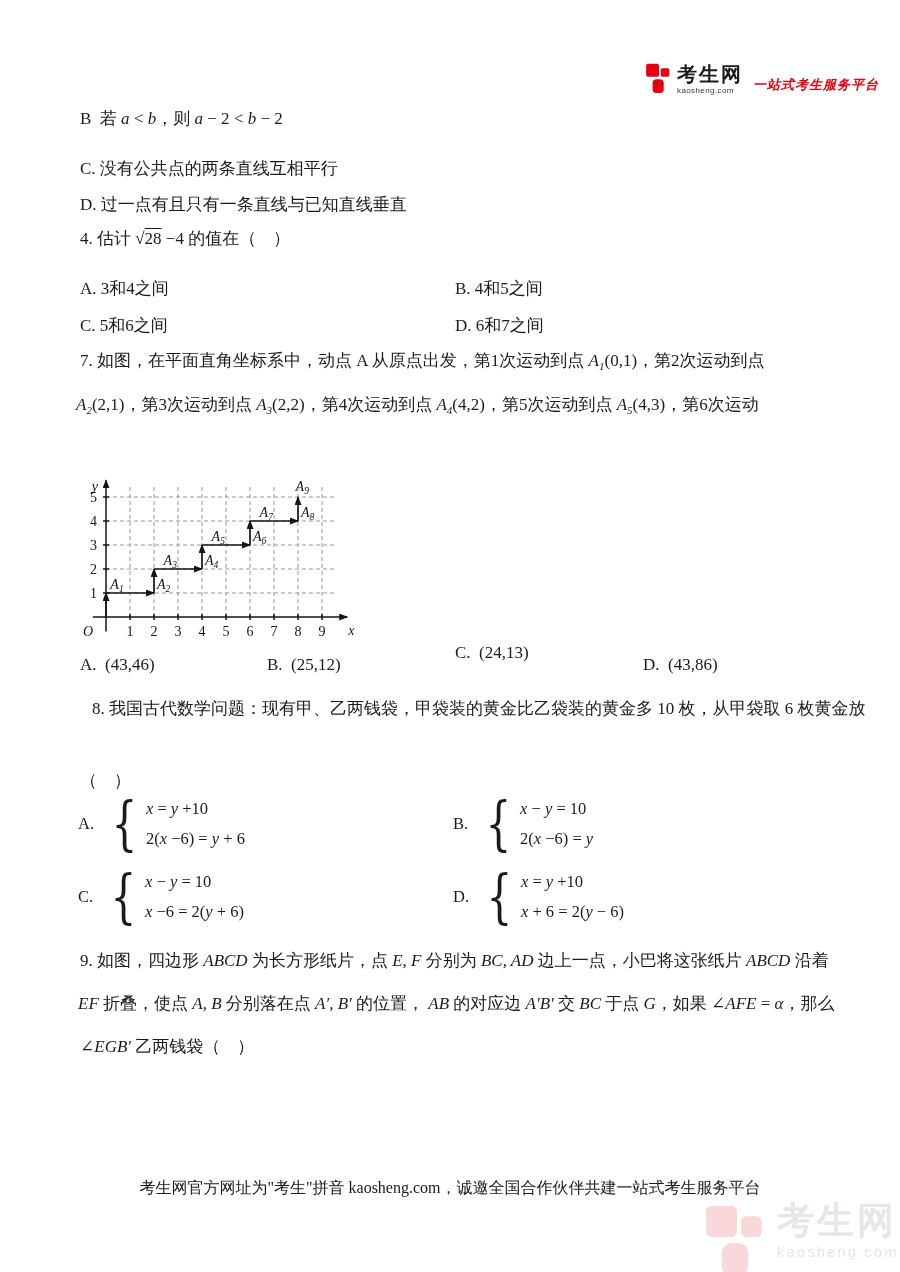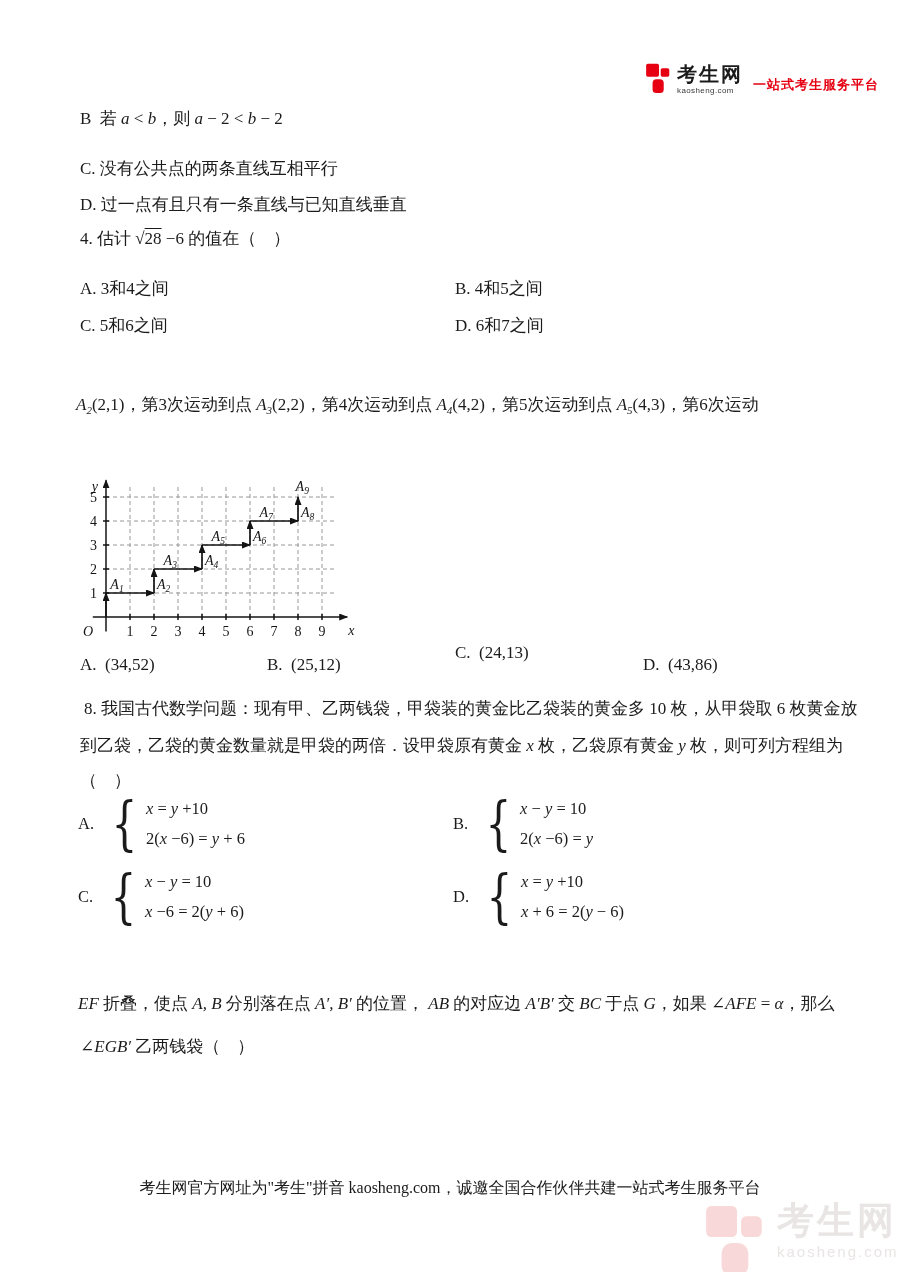--- a/index.html
+++ b/index.html
@@ -20,21 +20,21 @@
   .tline{position:absolute;font-size:17px;white-space:pre;line-height:1.25;}
   .math{font-style:italic;font-family:"Liberation Serif","DejaVu Serif",serif;}
   .sub{font-size:11px;vertical-align:-4px;font-style:italic;}
   .ov{text-decoration:overline;}
   .opt{position:absolute;font-size:17px;white-space:pre;text-align:center;}
   
   .hlogo{position:absolute;left:646px;top:60px;display:flex;align-items:flex-start;}
   .hicon{width:26px;height:30px;margin-right:5px;margin-top:3px;}
   .hbrand-name{font-size:20px;font-weight:bold;color:#1a1a1a;font-family:"Liberation Sans","DejaVu Sans",sans-serif;letter-spacing:2px;line-height:1;margin-top:4px;}
   .hbrand-domain{font-size:8px;color:#3a3a3a;font-family:"Liberation Sans","DejaVu Sans",sans-serif;letter-spacing:0.4px;margin-top:2px;}
-  .htagline{color:var(--accent);font-size:13px;font-weight:bold;font-family:"Liberation Sans","DejaVu Sans",sans-serif;margin-left:10px;margin-top:16px;letter-spacing:1px;text-align:center;}
+  .htagline{color:var(--accent);font-size:13px;font-weight:bold;font-style:italic;font-family:"Liberation Sans","DejaVu Sans",sans-serif;margin-left:10px;margin-top:16px;letter-spacing:1px;text-align:center;}
   
   .fig{position:absolute;left:72px;top:477px;margin:0;}
   .grid{stroke:var(--grid);stroke-width:1;stroke-dasharray:4 3;fill:none;}
   .axis{stroke:var(--ink);stroke-width:1.5;fill:none;}
   .seg{stroke:var(--ink);stroke-width:1.7;fill:none;}
   .tick{font-family:"Liberation Serif","DejaVu Serif",serif;font-size:14px;fill:var(--ink);}
   .italic{font-style:italic;}
   .plabel{font-family:"Liberation Serif","DejaVu Serif",serif;font-style:italic;font-size:14px;fill:var(--ink);}
   .psub{font-size:9.5px;}
   
@@ -66,26 +66,27 @@
       <div class="hbrand-name">考生网</div>
       <div class="hbrand-domain">kaosheng.com</div>
     </div>
     <div class="htagline">一站式考生服务平台</div>
   </div>
 
   <div class="tline" style="left:80px;top:108px"><span>B  若 </span><span class="math">a</span><span> &lt; </span><span class="math">b</span><span>，则 </span><span class="math">a</span><span> − 2 &lt; </span><span class="math">b</span><span> − 2</span></div>
   <div class="tline" style="left:80px;top:194px"><span>D. 过一点有且只有一条直线与已知直线垂直</span></div>
   <div class="tline" style="left:80px;top:158px"><span>C. 没有公共点的两条直线互相平行</span></div>
 
-  <div class="tline" style="left:80px;top:228px"><span>4. 估计 </span><span>√</span><span class="ov">28</span><span> −6 的值在（　）</span></div>
+  <div class="tline" style="left:80px;top:228px"><span>4. 估计 </span><span>√</span><span class="ov">28</span><span> −4 的值在（　）</span></div>
   <span class="opt" style="left:80px;top:277px">A. 3和4之间</span>
   <span class="opt" style="left:455px;top:277px">B. 4和5之间</span>
   <span class="opt" style="left:80px;top:314px">C. 5和6之间</span>
   <span class="opt" style="left:455px;top:314px">D. 6和7之间</span>
 
+  <div class="tline" style="left:80px;top:350px"><span>7. 如图，在平面直角坐标系中，动点 A 从原点出发，第1次运动到点 </span><span class="math">A</span><span class="sub">1</span><span>(0,1)</span><span>，第2次运动到点</span></div>
   <div class="tline" style="left:76px;top:394px"><span class="math">A</span><span class="sub">2</span><span>(2,1)</span><span>，第3次运动到点 </span><span class="math">A</span><span class="sub">3</span><span>(2,2)</span><span>，第4次运动到点 </span><span class="math">A</span><span class="sub">4</span><span>(4,2)</span><span>，第5次运动到点 </span><span class="math">A</span><span class="sub">5</span><span>(4,3)</span><span>，第6次运动</span></div>
 
   <figure class="fig">
     <svg id="figsvg" width="300" height="172" viewBox="0 0 300 172" aria-hidden="true">
         <defs>
           <marker id="ah" markerWidth="10" markerHeight="8" refX="8" refY="3.5" orient="auto" markerUnits="userSpaceOnUse">
             <path d="M0,0 L9,3.5 L0,7 Z" fill="var(--ink)"></path>
           </marker>
         </defs>
         <line x1="58" y1="140" x2="58" y2="8" class="grid"></line>
@@ -149,27 +150,26 @@
         <text x="91.6" y="88.4" class="plabel"><tspan>A</tspan><tspan class="psub" dy="3">3</tspan></text>
         <text x="132.88" y="88.4" class="plabel"><tspan>A</tspan><tspan class="psub" dy="3">4</tspan></text>
         <text x="139.60000000000002" y="64.4" class="plabel"><tspan>A</tspan><tspan class="psub" dy="3">5</tspan></text>
         <text x="180.88" y="64.4" class="plabel"><tspan>A</tspan><tspan class="psub" dy="3">6</tspan></text>
         <text x="187.60000000000002" y="40.39999999999999" class="plabel"><tspan>A</tspan><tspan class="psub" dy="3">7</tspan></text>
         <text x="228.88" y="40.39999999999999" class="plabel"><tspan>A</tspan><tspan class="psub" dy="3">8</tspan></text>
         <text x="223.60000000000002" y="14" class="plabel"><tspan>A</tspan><tspan class="psub" dy="3">9</tspan></text>
       </svg>
   </figure>
 
-  <span class="opt" style="left:80px;top:655px">A.  (34,52)</span>
+  <span class="opt" style="left:80px;top:655px">A.  (43,46)</span>
   <span class="opt" style="left:267px;top:655px">B.  (25,12)</span>
   <span class="opt" style="left:455px;top:643px">C.  (24,13)</span>
   <span class="opt" style="left:643px;top:655px">D.  (43,86)</span>
 
-  <div class="tline" style="left:84px;top:698px"><span>8. 我国古代数学问题：现有甲、乙两钱袋，甲袋装的黄金比乙袋装的黄金多 10 枚，从甲袋取 6 枚黄金放</span></div>
-  <div class="tline" style="left:80px;top:735px"><span>到乙袋，乙袋的黄金数量就是甲袋的两倍．设甲袋原有黄金 </span><span class="math">x</span><span> 枚，乙袋原有黄金 </span><span class="math">y</span><span> 枚，则可列方程组为</span></div>
+  <div class="tline" style="left:92px;top:698px"><span>8. 我国古代数学问题：现有甲、乙两钱袋，甲袋装的黄金比乙袋装的黄金多 10 枚，从甲袋取 6 枚黄金放</span></div>
   <div class="tline" style="left:80px;top:770px"><span>（　）</span></div>
 
   <div class="sys" style="left:78px;top:798px">
     <span class="syslabel">A.</span>
     <span class="brace">{</span>
     <span class="eqs">
       <span class="eq"><span class="math">x</span><span> = </span><span class="math">y</span><span> +10</span></span>
       <span class="eq"><span>2(</span><span class="math">x</span><span> −6) = </span><span class="math">y</span><span> + 6</span></span>
     </span>
   </div>
@@ -191,20 +191,21 @@
   </div>
   <div class="sys" style="left:453px;top:871px">
     <span class="syslabel">D.</span>
     <span class="brace">{</span>
     <span class="eqs">
       <span class="eq"><span class="math">x</span><span> = </span><span class="math">y</span><span> +10</span></span>
       <span class="eq"><span class="math">x</span><span> + 6 = 2(</span><span class="math">y</span><span> − 6)</span></span>
     </span>
   </div>
 
+  <div class="tline" style="left:80px;top:950px"><span>9. 如图，四边形 </span><span class="math">ABCD</span><span> 为长方形纸片，点 </span><span class="math">E, F</span><span> 分别为 </span><span class="math">BC, AD</span><span> 边上一点，小巴将这张纸片 </span><span class="math">ABCD</span><span> 沿着</span></div>
   <div class="tline" style="left:78px;top:993px"><span class="math">EF</span><span> 折叠，使点 </span><span class="math">A, B</span><span> 分别落在点 </span><span class="math">A′, B′</span><span> 的位置， </span><span class="math">AB</span><span> 的对应边 </span><span class="math">A′B′</span><span> 交 </span><span class="math">BC</span><span> 于点 </span><span class="math">G</span><span>，如果 ∠</span><span class="math">AFE</span><span> = </span><span class="math">α</span><span>，那么</span></div>
   <div class="tline" style="left:80px;top:1036px"><span>∠</span><span class="math">EGB′</span><span> 乙两钱袋（　）</span></div>
 
   <div class="footer-line">考生网官方网址为"考生"拼音 kaosheng.com，诚邀全国合作伙伴共建一站式考生服务平台</div>
 
   <div class="wm">
     <svg class="wmicon" viewBox="0 0 60 70" aria-hidden="true">
       <rect x="0" y="2" width="30" height="30" rx="5" fill="var(--wm-pink)"></rect>
       <rect x="34" y="12" width="20" height="20" rx="5" fill="var(--wm-pink)"></rect>
       <rect x="15" y="38" width="26" height="32" rx="10" fill="var(--wm-pink)"></rect>

